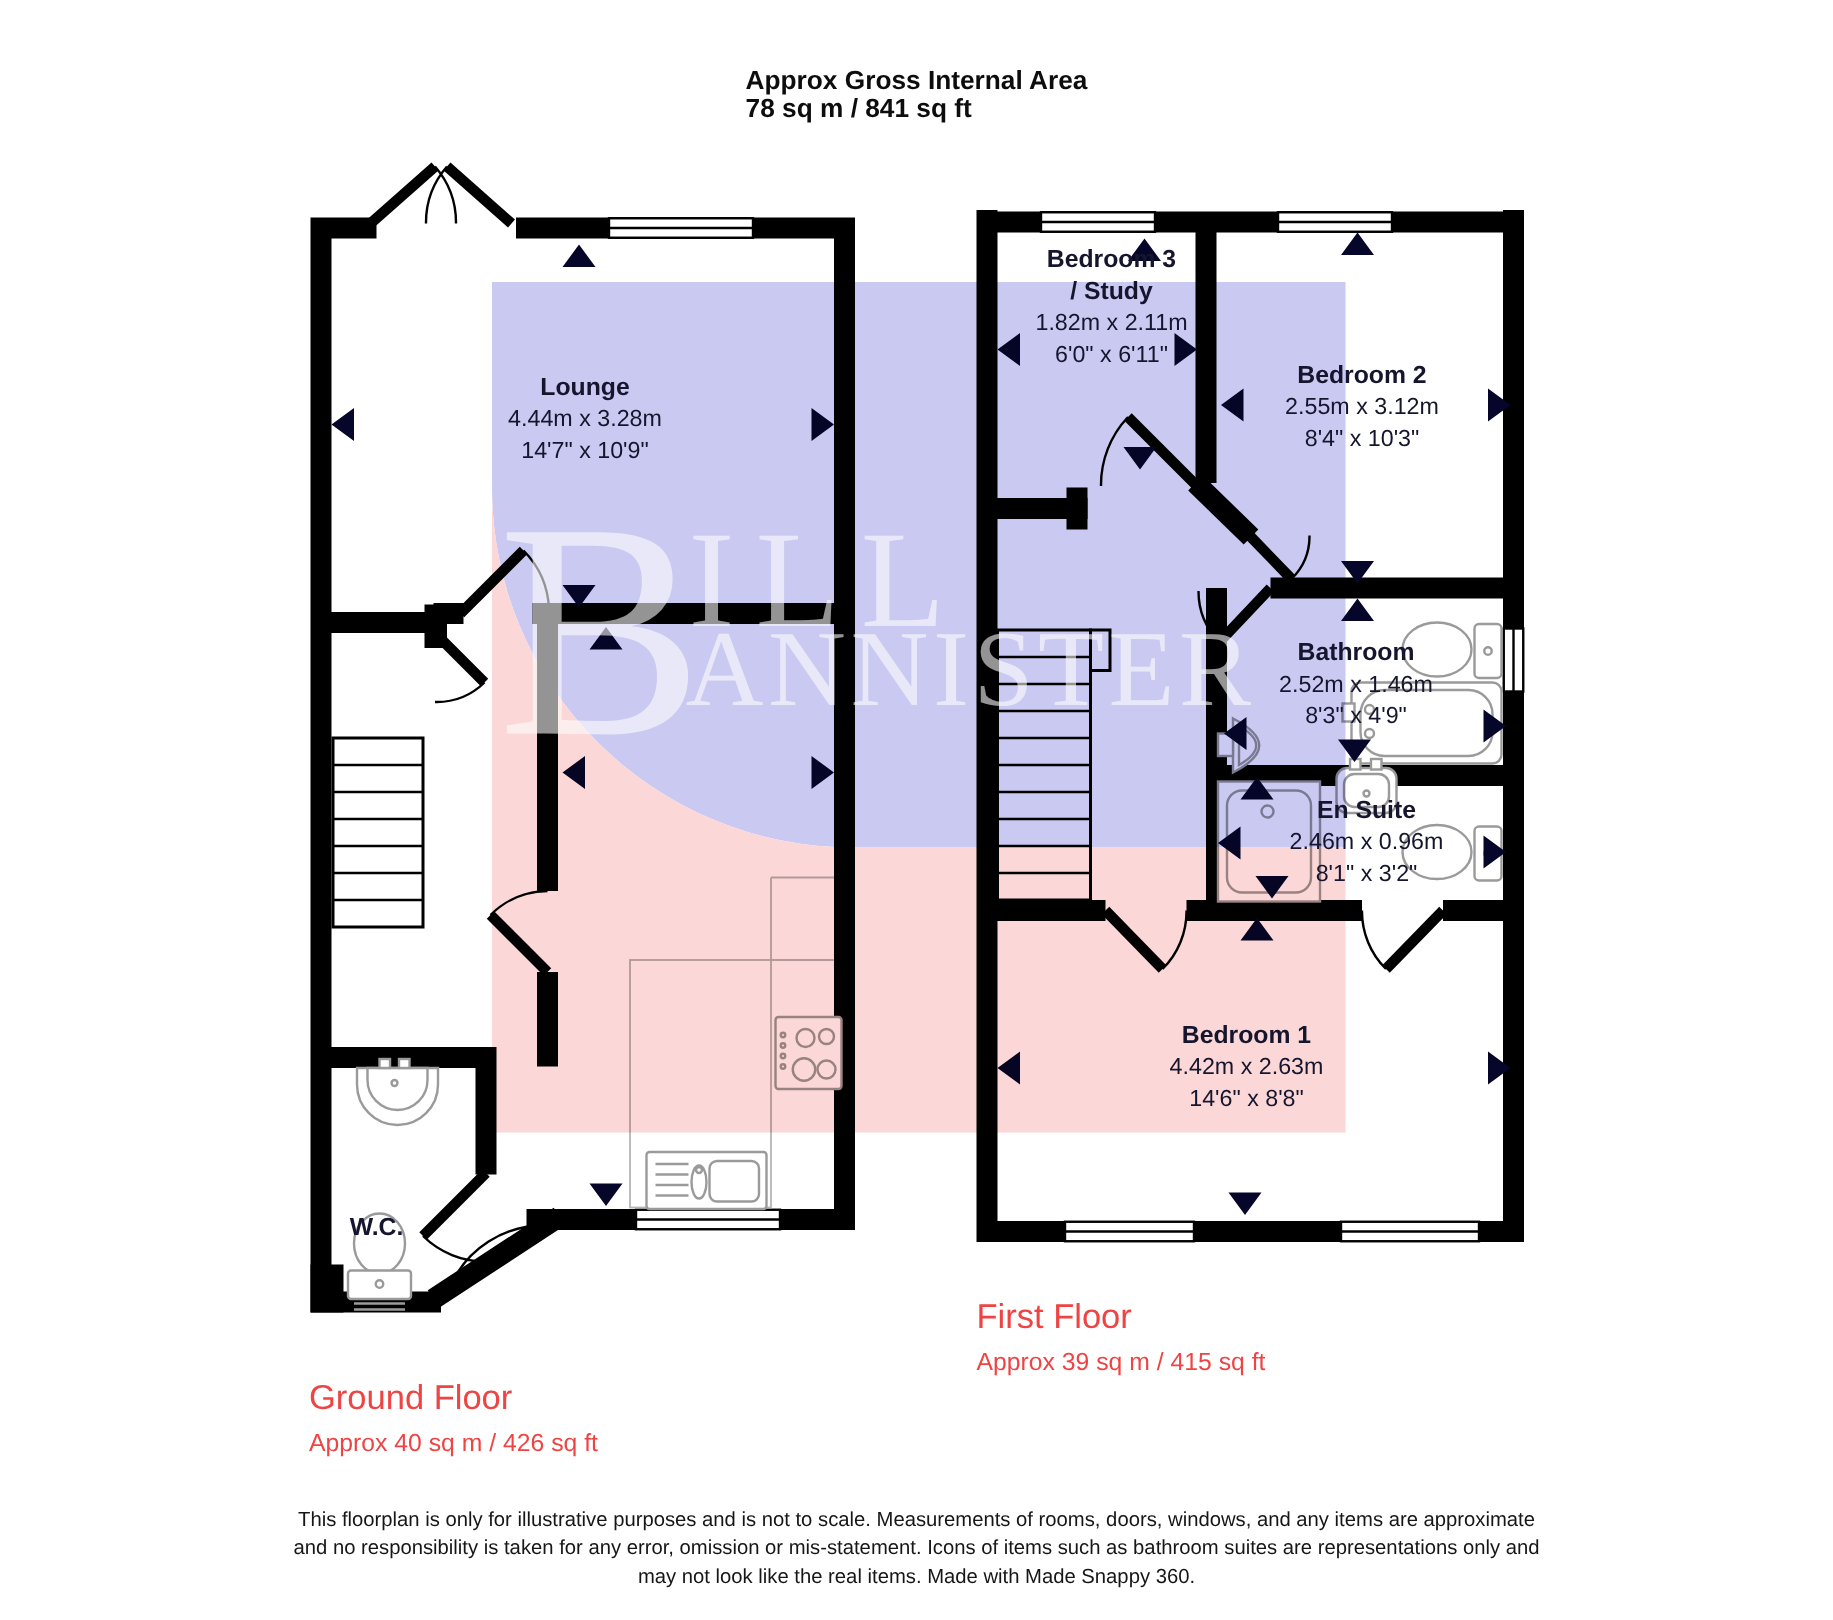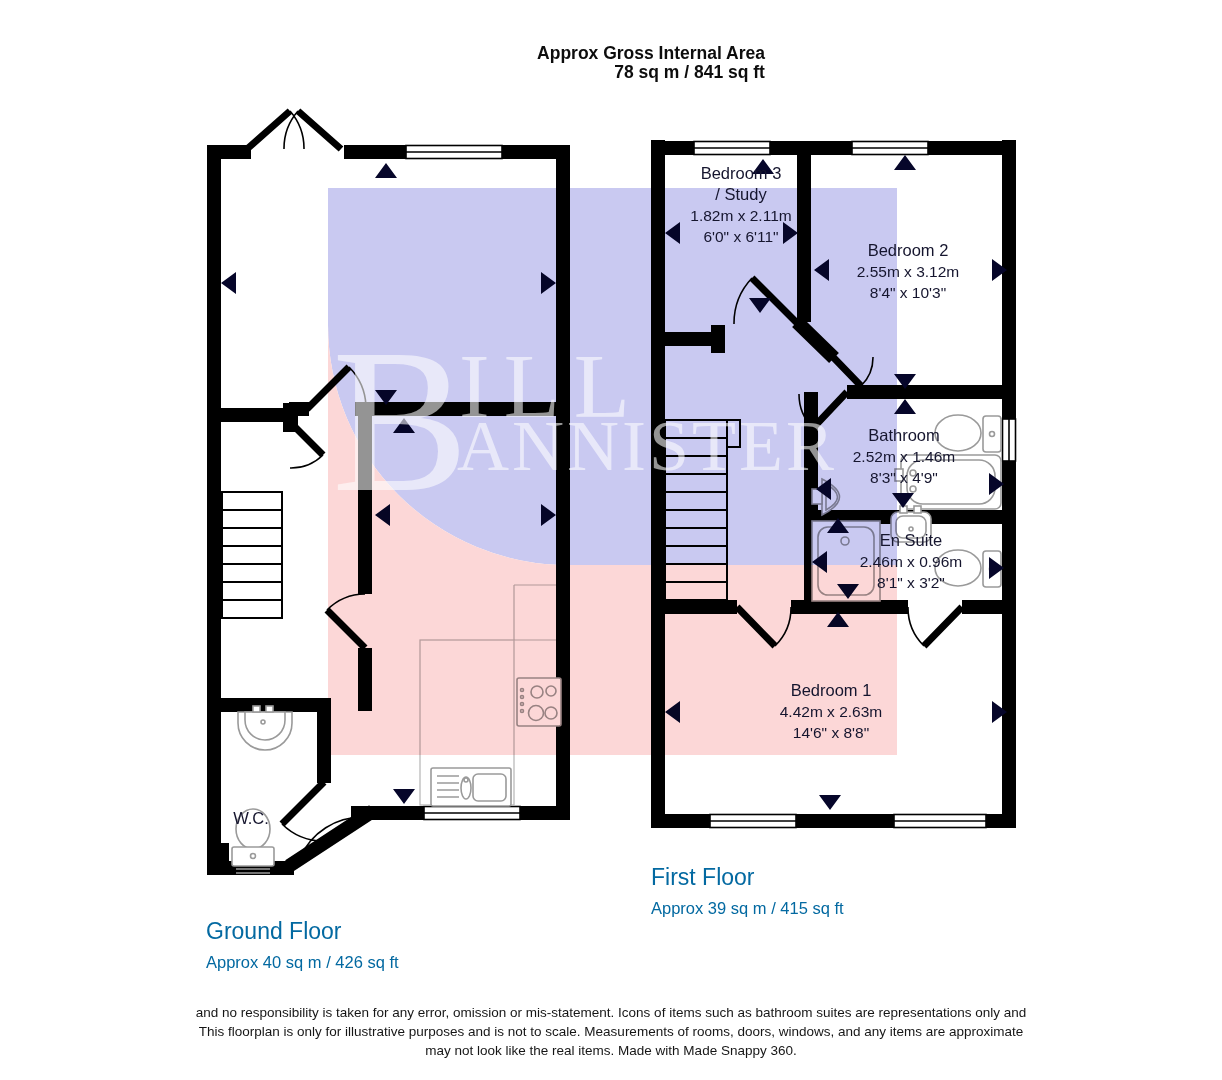--- a/index.html
+++ b/index.html
@@ -1,27 +1,27 @@
 <!DOCTYPE html>
 <html><head>
 <meta charset="utf-8">
 <style>
   html,body{margin:0;padding:0;background:#fff;}
   #stage{position:relative;width:1222px;height:1080px;background:#ffffff;overflow:hidden;
          font-family:"Liberation Sans", sans-serif;}
   svg{display:block;}
   
   .header{position:absolute;left:611px;top:44px;transform:translateX(-50%);
-          text-align:right;font-weight:bold;font-size:17.5px;line-height:19px;color:#0d0d0d;white-space:nowrap;margin-left:40px;}
+          text-align:left;font-weight:bold;font-size:17.5px;line-height:19px;color:#0d0d0d;white-space:nowrap;}
   
   .room-label{position:absolute;transform:translateX(-50%);text-align:center;
               color:#15152e;font-size:15.5px;line-height:21px;white-space:nowrap;z-index:6;}
-  .room-name{font-weight:normal;font-size:16.5px;}
-  
-  .floor-caption{position:absolute;color:#0369a1;z-index:6;white-space:nowrap;}
+  .room-name{font-weight:bold;font-size:16.5px;}
+  
+  .floor-caption{position:absolute;color:#ef4444;z-index:6;white-space:nowrap;}
   .floor-name{font-size:23px;font-weight:400;}
   .floor-area{font-weight:normal;font-size:16.5px;margin-top:8px;}
   
   .disclaimer{position:absolute;left:0;right:0;top:1003px;text-align:center;
               font-size:13.5px;line-height:19px;color:#161616;z-index:6;}
   
   .wm{position:absolute;color:#ffffff;opacity:0.58;z-index:4;
       font-family:"Liberation Serif", serif;line-height:1;white-space:nowrap;}
   .wm-b{left:332px;top:318px;font-size:205px;}
   .wm-ill{left:459px;top:340px;font-size:92px;letter-spacing:14px;text-align:center;}
@@ -191,20 +191,25 @@
     <span class="wm wm-b">B</span>
     <span class="wm wm-ill">ILL</span>
     <span class="wm wm-ann">ANNISTER</span>
   </div>
 
   <div class="header">
     <div>Approx Gross Internal Area</div>
     <div>78 sq m / 841 sq ft</div>
   </div>
 
+  <div class="room-label" style="left:390px;top:248px;">
+    <div class="room-name">Lounge</div>
+    <div>4.44m x 3.28m</div>
+    <div>14'7" x 10'9"</div>
+  </div>
 
 
   <div class="room-label" style="left:251px;top:808px;">
     <div class="room-name">W.C.</div>
   </div>
 
   <div class="room-label" style="left:741px;top:163px;">
     <div class="room-name">Bedroom 3</div>
     <div class="room-name">/ Study</div>
     <div>1.82m x 2.11m</div>
@@ -239,18 +244,18 @@
     <div class="floor-name">Ground Floor</div>
     <div class="floor-area">Approx 40 sq m / 426 sq ft</div>
   </div>
 
   <div class="floor-caption" style="left:651px;top:864px;">
     <div class="floor-name">First Floor</div>
     <div class="floor-area">Approx 39 sq m / 415 sq ft</div>
   </div>
 
   <div class="disclaimer">
+    <div>This floorplan is only for illustrative purposes and is not to scale. Measurements of rooms, doors, windows, and any items are approximate</div>
     <div>and no responsibility is taken for any error, omission or mis-statement. Icons of items such as bathroom suites are representations only and</div>
-    <div>This floorplan is only for illustrative purposes and is not to scale. Measurements of rooms, doors, windows, and any items are approximate</div>
     <div>may not look like the real items. Made with Made Snappy 360.</div>
   </div>
 
 </div>
 
 </body></html>

